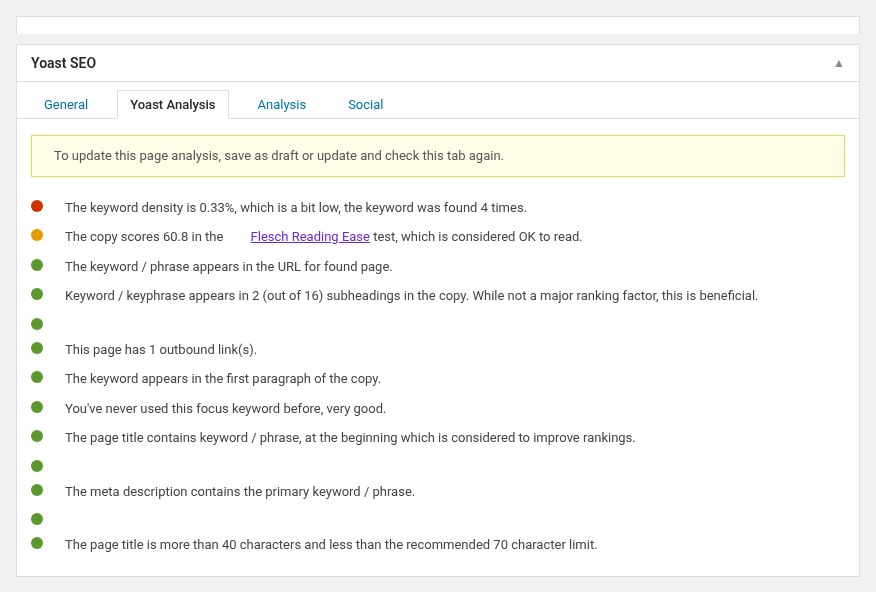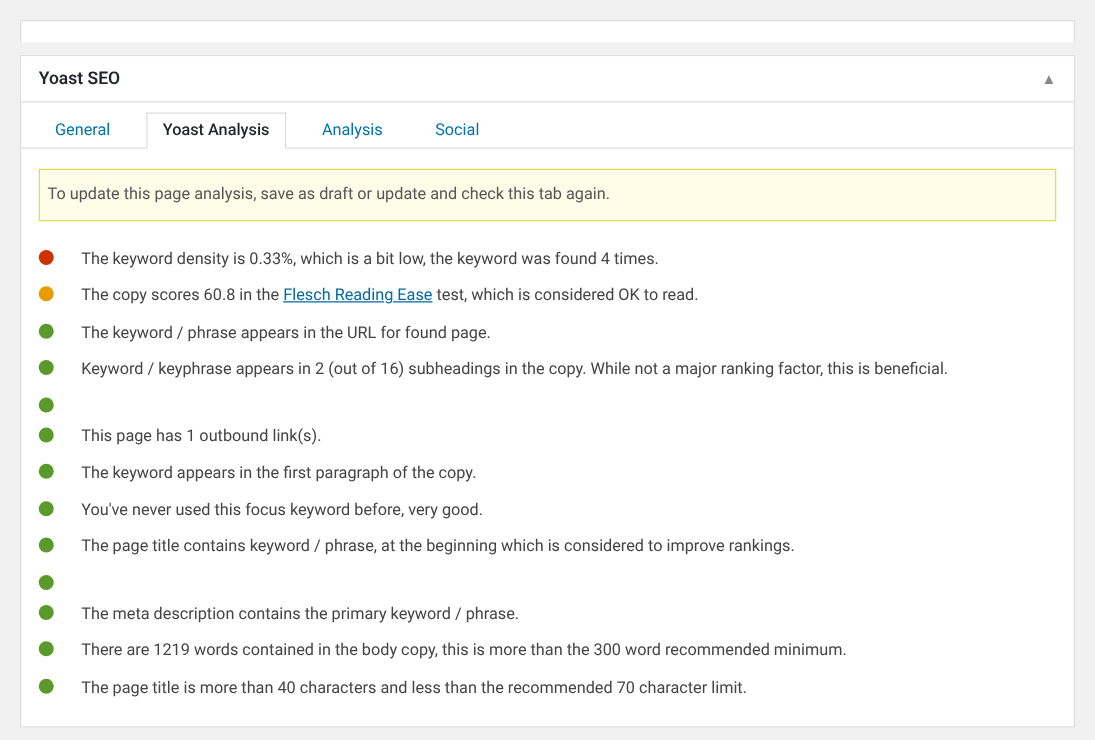--- a/index.html
+++ b/index.html
@@ -75,21 +75,21 @@
       font-weight: 500;
     }
 
     .tab-content {
       padding: 16px 14px;
     }
 
     .notice-box {
       background: #fffde7;
       border: 1px solid #e6db55;
-      padding: 10px 6px;
+      padding: 10px 22px;
       margin-bottom: 16px;
       font-size: 13px;
       color: #555;
       line-height: 1.5;
     }
 
     .analysis-list {
       list-style: none;
       padding: 0;
     }
@@ -116,23 +116,24 @@
 
     .dot.red { background-color: #cc3300; }
     .dot.orange { background-color: #e69b00; }
     .dot.green { background-color: #5b9a2a; }
 
     .analysis-text {
       flex: 1;
     }
 
     .link-text {
-      color: #0369a1;
+      color: #6d28d9;
       text-decoration: underline;
       cursor: pointer;
+      margin-left: 24px;
     }
   </style>
 </head>
 <body>
 
 <div class="outer-wrapper">
   <div class="top-bar"></div>
 
   <div class="yoast-box">
     <div class="yoast-header">
@@ -204,21 +205,20 @@
           <span class="dot green"></span>
         </li>
 
         <li class="analysis-item">
           <span class="dot green"></span>
           <span class="analysis-text">The meta description contains the primary keyword / phrase.</span>
         </li>
 
         <li class="analysis-item">
           <span class="dot green"></span>
-          <span class="analysis-text">There are 1219 words contained in the body copy, this is more than the 300 word recommended minimum.</span>
         </li>
 
         <li class="analysis-item">
           <span class="dot green"></span>
           <span class="analysis-text">The page title is more than 40 characters and less than the recommended 70 character limit.</span>
         </li>
       </ul>
     </div>
   </div>
 </div>

